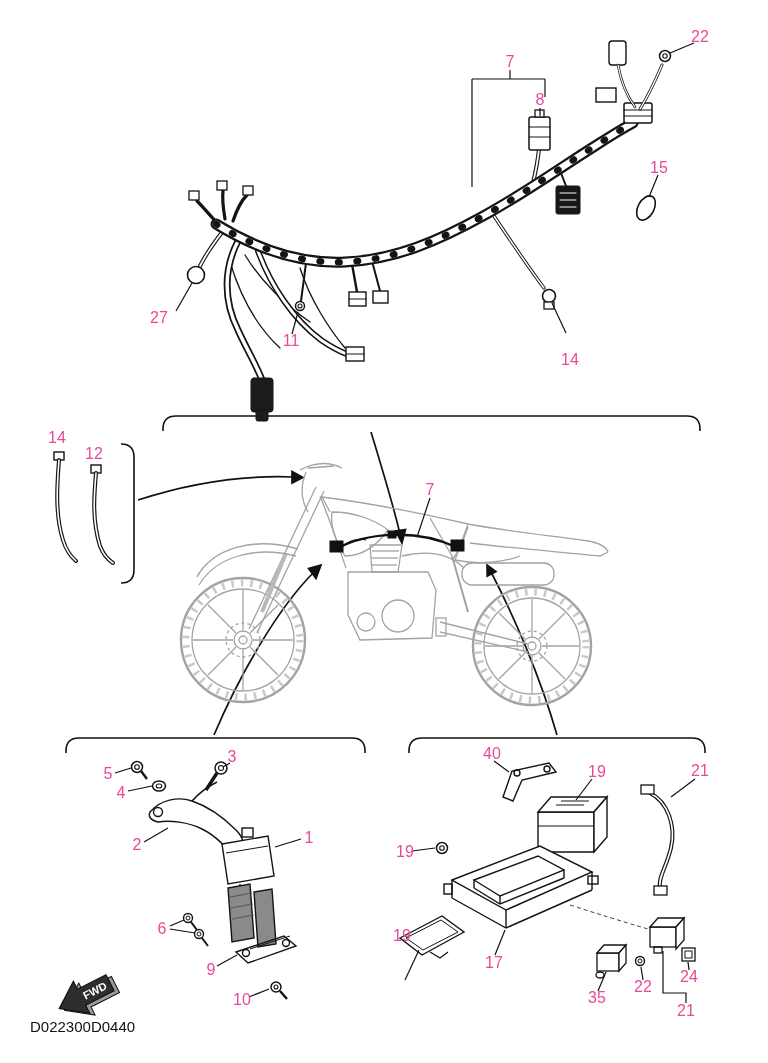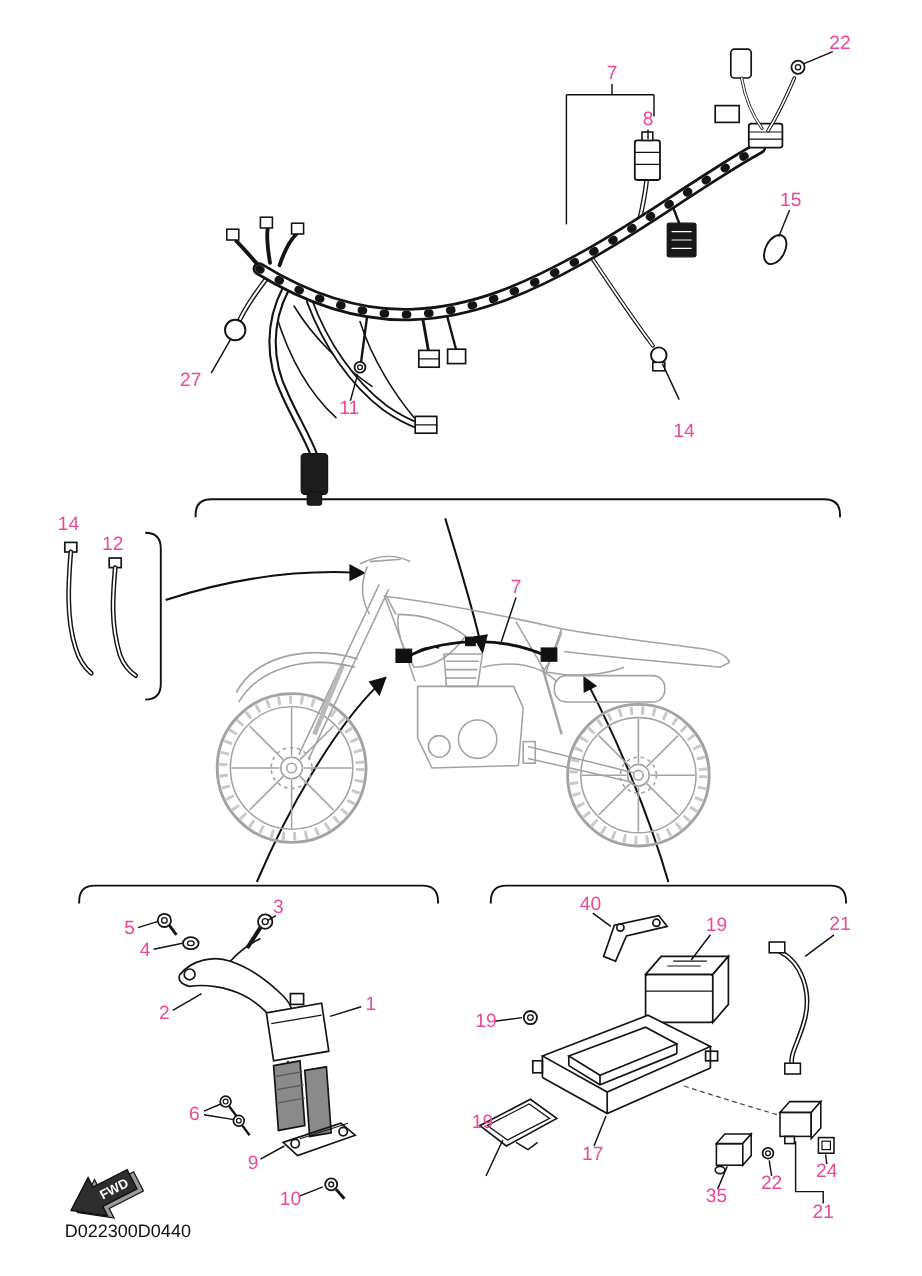--- a/index.html
+++ b/index.html
@@ -1,21 +1,21 @@
 <!DOCTYPE html>
 <html><head>
 <meta charset="utf-8">
 <style>
   html,body{margin:0;padding:0;background:#fff;}
   .page{position:relative;width:768px;height:1063px;background:#ffffff;overflow:hidden;
         font-family:"Liberation Sans",sans-serif;color:#111;}
   .art{position:absolute;left:0;top:0;}
   .callout{position:absolute;transform:translate(-50%,-50%);font-size:16px;line-height:1;
            color:#ec4899;white-space:nowrap;}
-  .code{position:absolute;left:30px;top:1018px;font-size:15px;color:#111;margin-left:24px;}
+  .code{position:absolute;left:30px;top:1018px;font-size:15px;color:#111;}
   svg text{font-family:"Liberation Sans",sans-serif;}
 </style>
 </head>
 <body>
 
 <div class="page">
 
 <svg class="art" width="768" height="1063" viewBox="0 0 768 1063">
 
   <g fill="none" stroke="#111" stroke-width="1.6">

